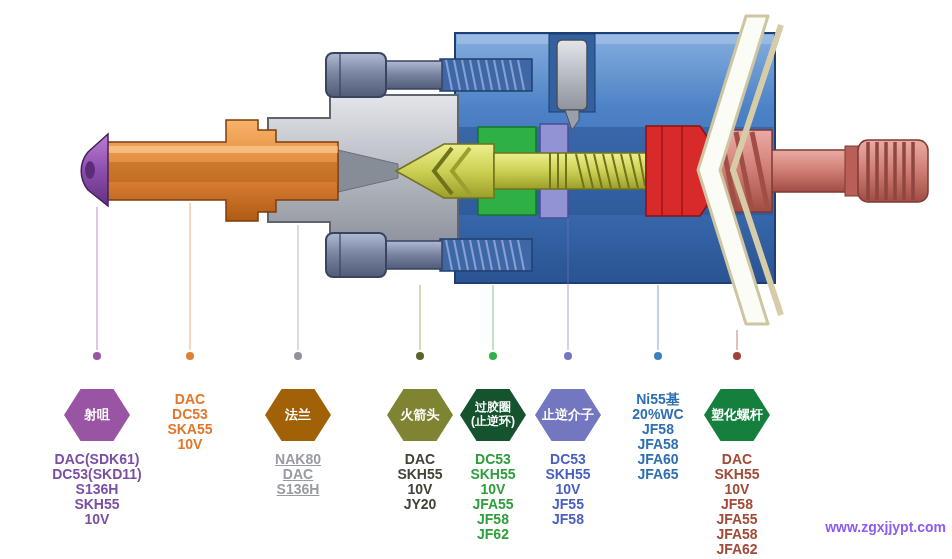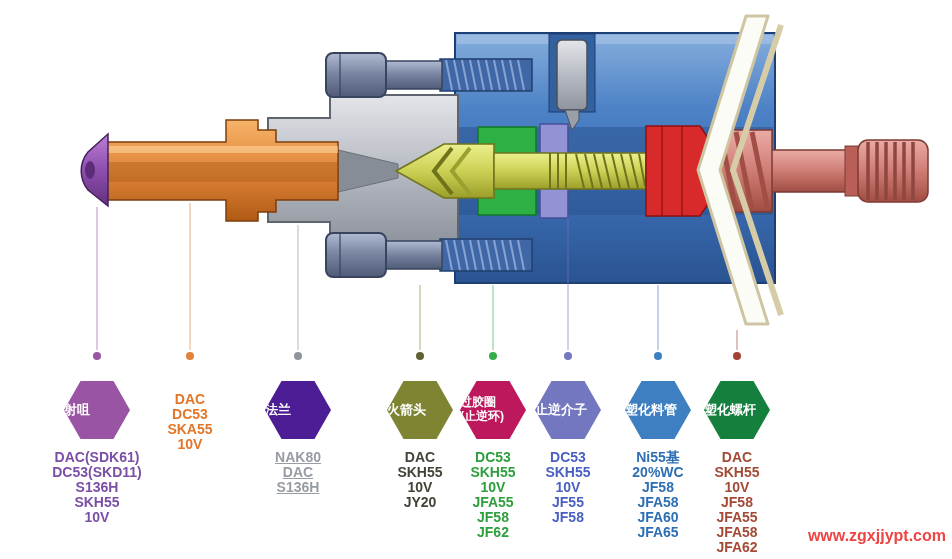--- a/index.html
+++ b/index.html
@@ -1,27 +1,27 @@
 <!DOCTYPE html>
 <html><head>
 <meta charset="utf-8">
 <style>
   html,body{margin:0;padding:0;background:#fff}
   .stage{position:relative;width:952px;height:559px;background:#ffffff;overflow:hidden;
          font-family:"Liberation Sans",sans-serif}
   .stage svg{position:absolute;top:0;left:0}
   .col{position:absolute;top:381px;width:120px;text-align:center}
-  .hex{width:66px;height:58px;margin:0 auto;
+  .hex{width:66px;height:52px;margin:8px auto;
        clip-path:polygon(25% 0,75% 0,100% 50%,75% 100%,25% 100%,0 50%);
        color:#fff;font-weight:bold;font-size:13px;line-height:1.15;
-       display:flex;flex-direction:column;align-items:flex-start;justify-content:center}
+       display:flex;flex-direction:column;align-items:center;justify-content:center}
   .hex.two-line{font-size:12px}
   .mats{margin-top:11px;font-weight:bold;font-size:14px;line-height:15px}
-  .watermark{position:absolute;right:6px;bottom:14px;color:#ef4444;
-             font-weight:bold;font-size:16px}
+  .watermark{position:absolute;right:6px;bottom:24px;color:#8b5cf6;
+             font-weight:bold;font-size:14px}
 </style>
 </head>
 <body>
 
 <div class="stage">
 
 <svg width="952" height="370" viewBox="0 0 952 370">
   <defs>
     <linearGradient id="gBlue" x1="0" x2="0" y1="0" y2="1">
       <stop offset="0" stop-color="#86aedd"></stop>
@@ -224,42 +224,42 @@
       </div>
       <div class="col" style="left: 130px;">
         <div class="mats" style="color: rgb(226, 119, 42);">
           <div>DAC</div>
           <div>DC53</div>
           <div>SKA55</div>
           <div>10V</div>
         </div>
       </div>
       <div class="col" style="left: 238px;">
-        <div class="hex" style="background: #4c1d95;">
+        <div class="hex" style="background: #a16207;">
           <div>法兰</div>
         </div>
         <div class="mats" style="color: rgb(151, 156, 164); text-decoration: underline;">
           <div>NAK80</div>
           <div>DAC</div>
           <div>S136H</div>
         </div>
       </div>
       <div class="col" style="left: 360px;">
         <div class="hex" style="background: rgb(127, 132, 50);">
           <div>火箭头</div>
         </div>
         <div class="mats" style="color: rgb(64, 69, 56);">
           <div>DAC</div>
           <div>SKH55</div>
           <div>10V</div>
           <div>JY20</div>
         </div>
       </div>
       <div class="col" style="left: 433px;">
-        <div class="hex two-line" style="background: #be185d;">
+        <div class="hex two-line" style="background: #14532d;">
           <div>过胶圈</div>
           <div>(止逆环)</div>
         </div>
         <div class="mats" style="color: rgb(47, 158, 60);">
           <div>DC53</div>
           <div>SKH55</div>
           <div>10V</div>
           <div>JFA55</div>
           <div>JF58</div>
           <div>JF62</div>
@@ -271,23 +271,20 @@
         </div>
         <div class="mats" style="color: rgb(74, 95, 194);">
           <div>DC53</div>
           <div>SKH55</div>
           <div>10V</div>
           <div>JF55</div>
           <div>JF58</div>
         </div>
       </div>
       <div class="col" style="left: 598px;">
-        <div class="hex" style="background: rgb(62, 127, 193);">
-          <div>塑化料管</div>
-        </div>
         <div class="mats" style="color: rgb(46, 111, 180);">
           <div>Ni55基</div>
           <div>20%WC</div>
           <div>JF58</div>
           <div>JFA58</div>
           <div>JFA60</div>
           <div>JFA65</div>
         </div>
       </div>
       <div class="col" style="left: 677px;">

